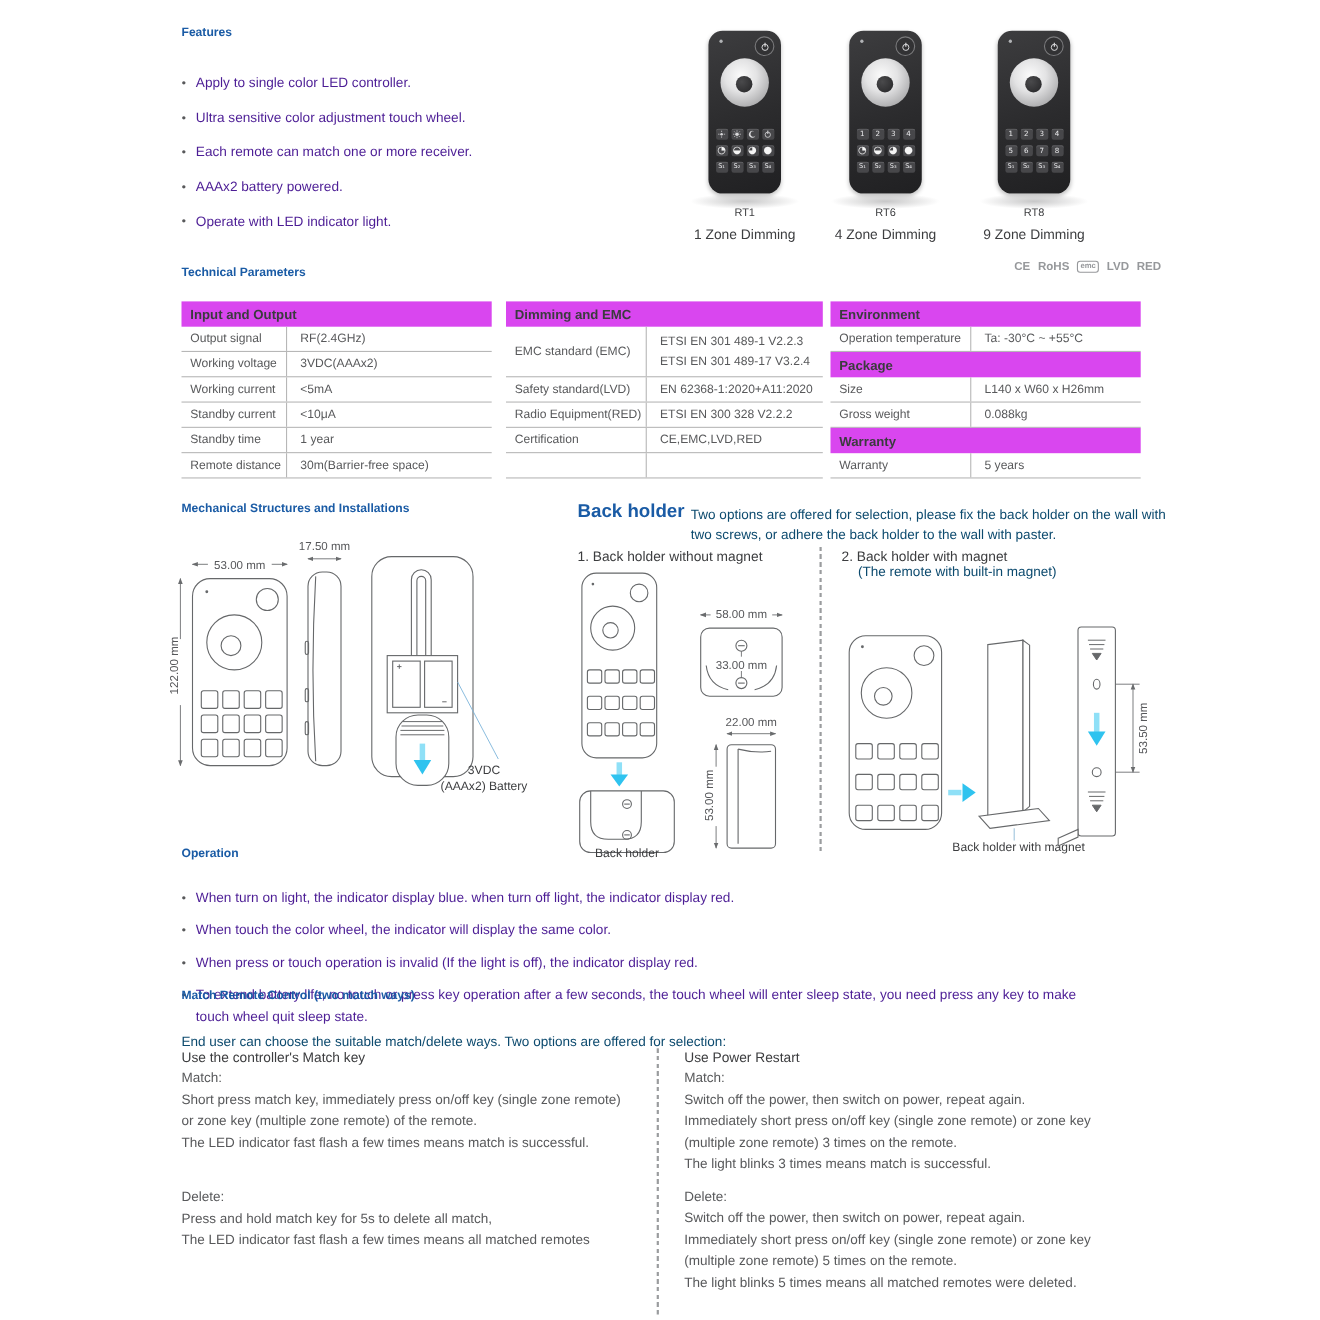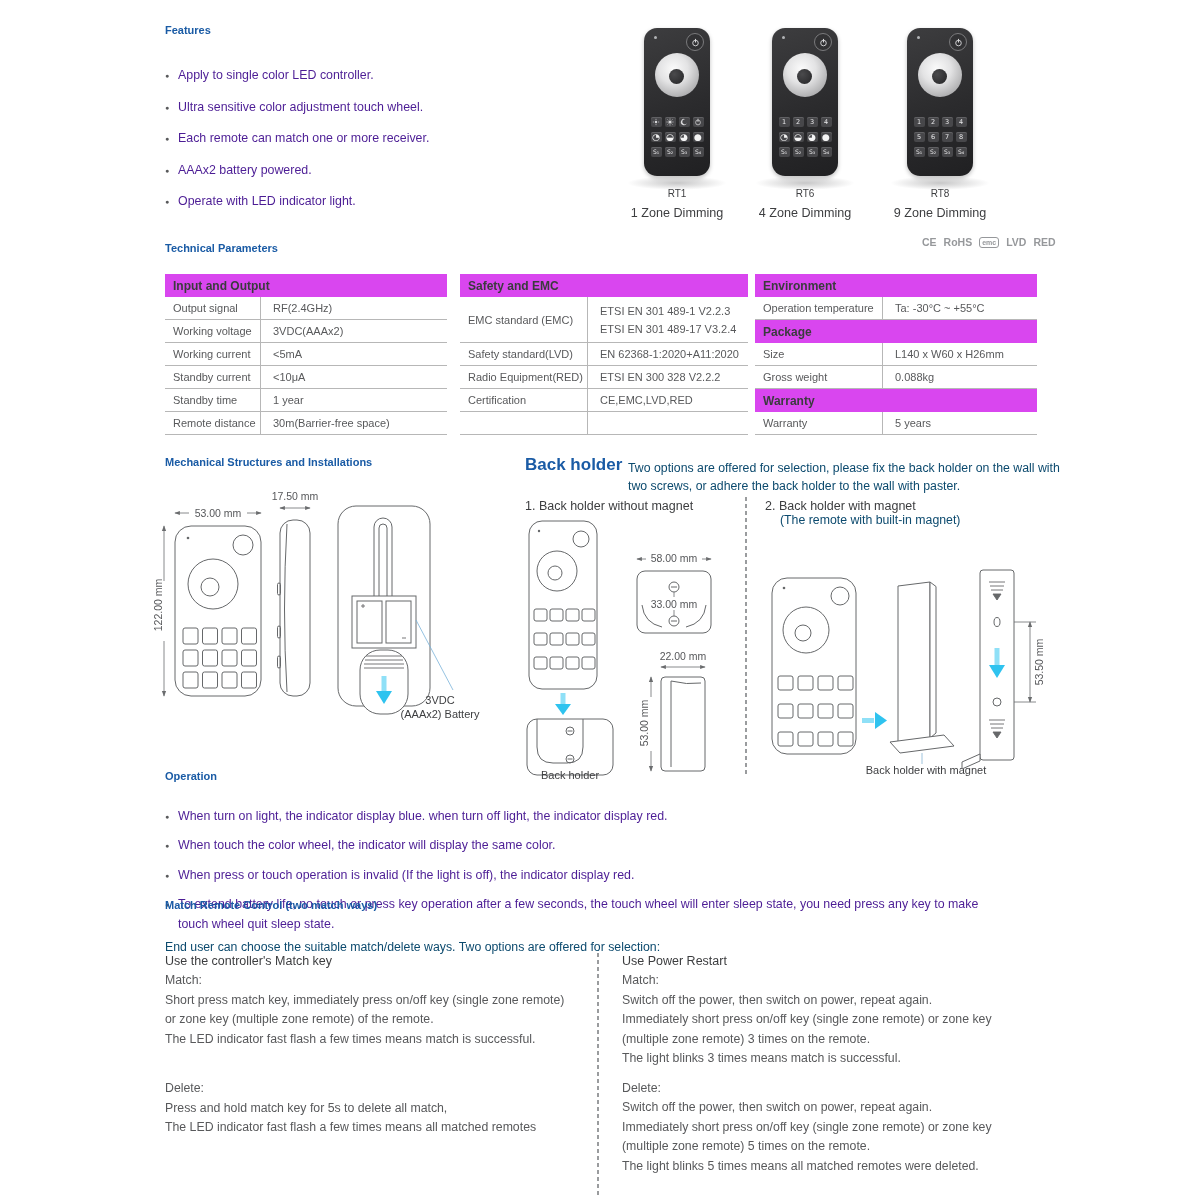--- a/index.html
+++ b/index.html
@@ -249,21 +249,21 @@
         <div class="cell lab w95">Standby time</div>
         <div class="cell val">1 year</div>
       </div>
     <div class="tbl-row">
         <div class="cell lab w95">Remote distance</div>
         <div class="cell val">30m(Barrier-free space)</div>
       </div>
   </div>
 
   <div class="tbl" style="left:460px;top:274px;width:288px;">
-    <div class="tbl-header">Safety and EMC</div>
+    <div class="tbl-header">Dimming and EMC</div>
     <div class="tbl-row dbl">
       <div class="cell lab w127">EMC standard (EMC)</div>
       <div class="cell val stack">
         <span>ETSI EN 301 489-1 V2.2.3</span>
         <span>ETSI EN 301 489-17 V3.2.4</span>
       </div>
     </div>
     <div class="tbl-row">
         <div class="cell lab w127">Safety standard(LVD)</div>
         <div class="cell val">EN 62368-1:2020+A11:2020</div>

